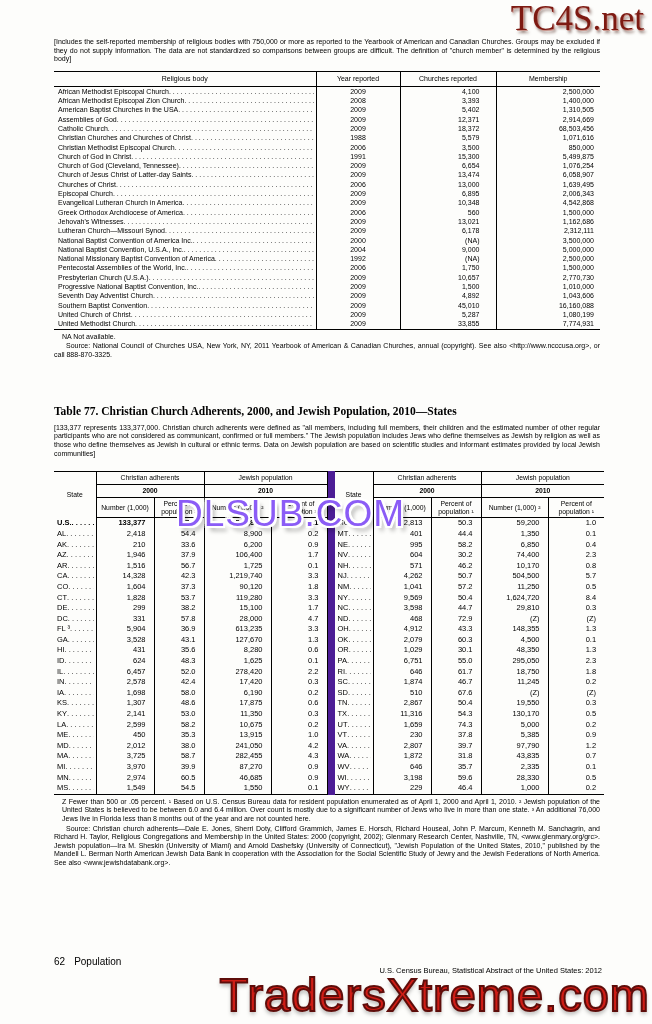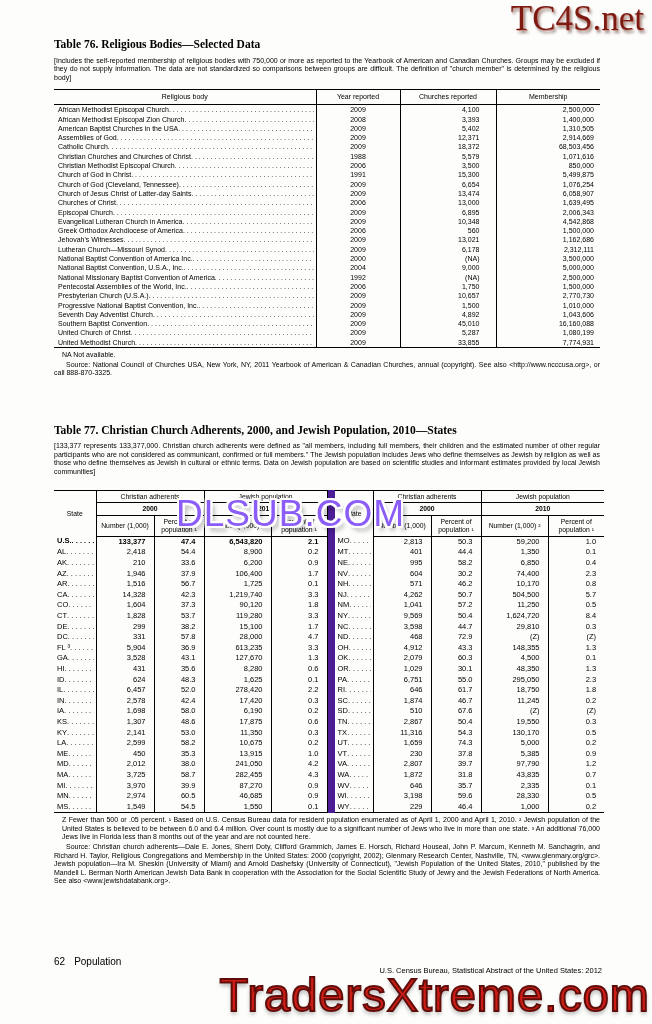--- a/index.html
+++ b/index.html
@@ -99,21 +99,20 @@
 </head>
 <body>
 
 <div class="wm wm-top">TC4S.net</div>
 <div class="wm wm-mid">DLSUB.COM</div>
 <div class="wm wm-bottom">TradersXtreme.com</div>
 
 <div class="content">
 
   <section>
-    <h1 class="tbl-title">Table 76. Religious Bodies—Selected Data</h1>
     <p class="note">[Includes the self-reported membership of religious bodies with 750,000 or more as reported to the Yearbook of American and Canadian Churches. Groups may be excluded if they do not supply information. The data are not standardized so comparisons between groups are difficult. The definition of "church member" is determined by the religious body]</p>
 
     <table class="t76-tbl">
       <colgroup>
         <col style="width:262px">
           <col style="width:84px">
           <col style="width:96px">
           <col style="width:104px">
       </colgroup>
       <thead>

